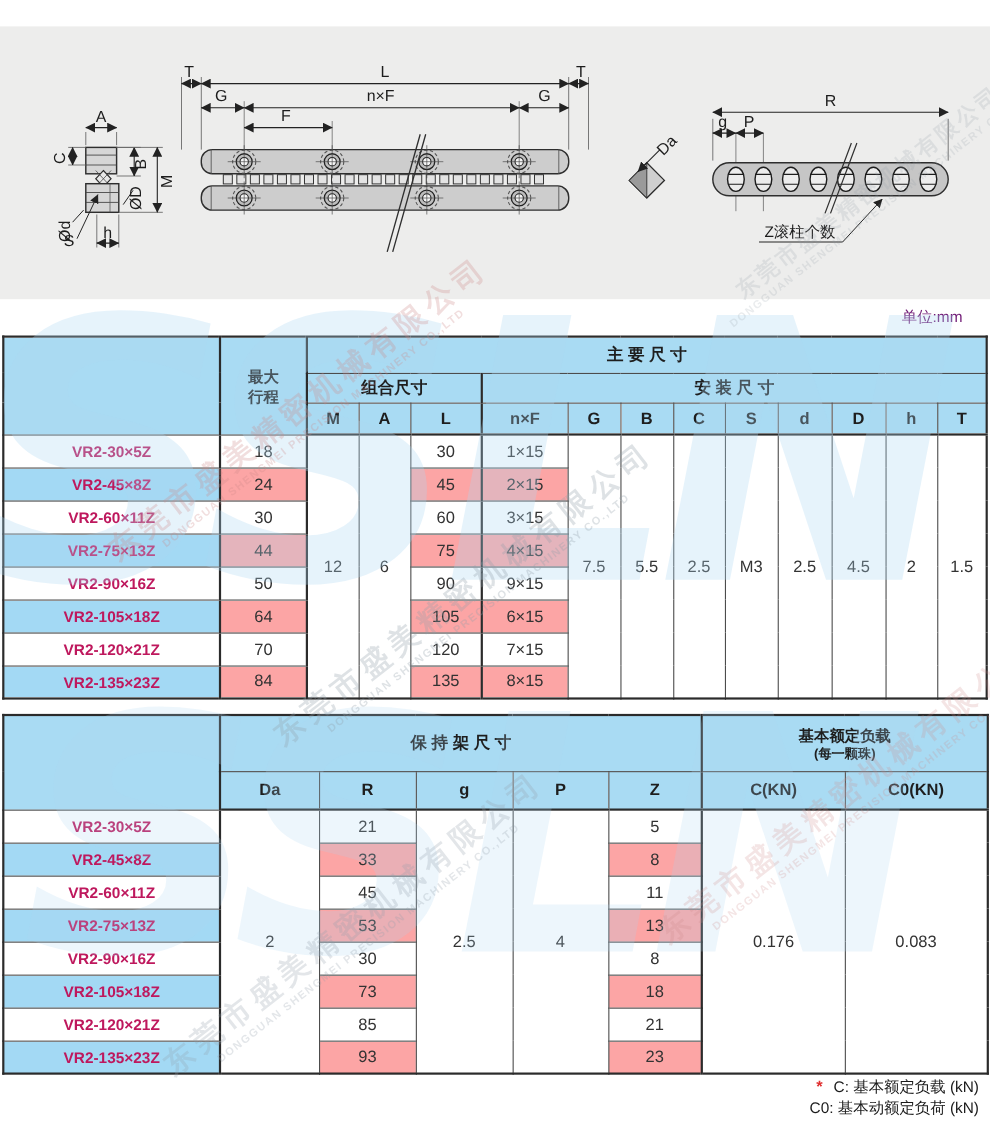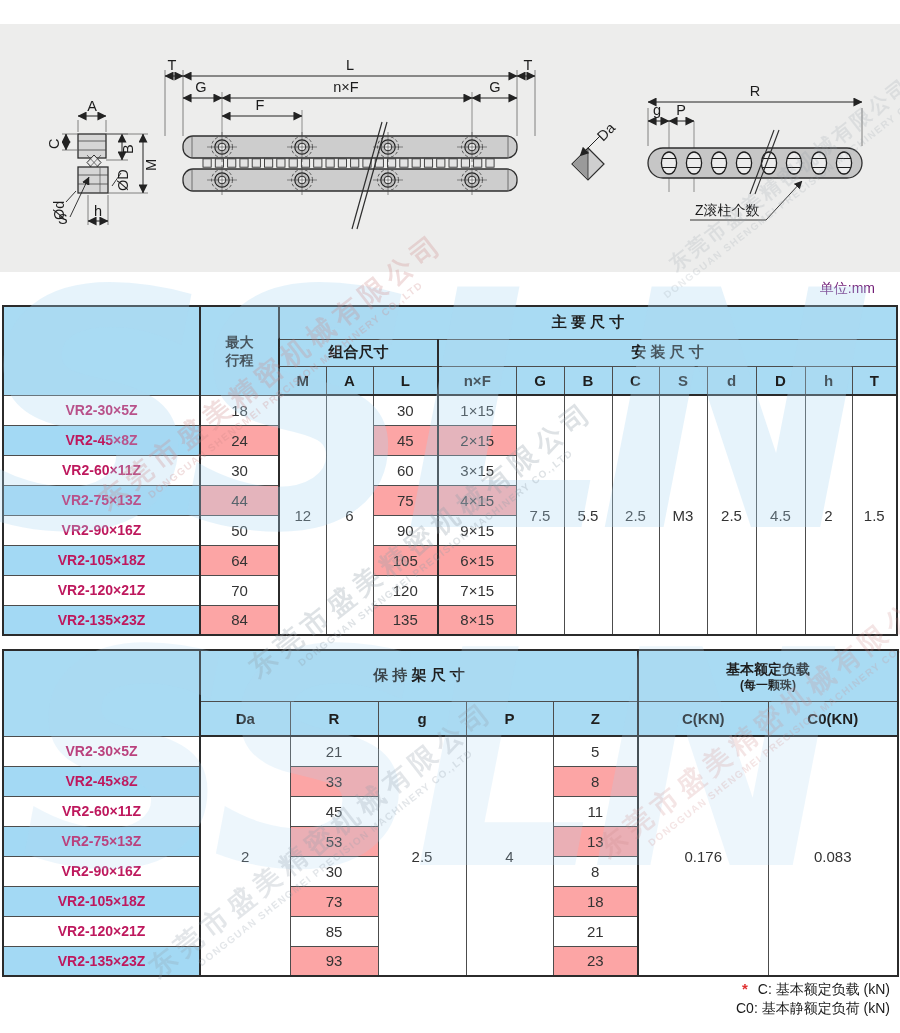--- a/index.html
+++ b/index.html
@@ -459,21 +459,21 @@
         <td class="shade">23</td>
       </tr>
     </tbody>
 </table>
 
 <div class="note">
   <div>
     <span class="star">*</span><span>C:  基本额定负载 (kN)</span>
   </div>
   <div>
-    <span>C0:  基本静额定负荷 (kN)</span>
+    <span>C0:  基本动额定负荷 (kN)</span>
   </div>
 </div>
 
 <div class="wm wm-logo" style="top:248px;left:-28px;font-size:330px;letter-spacing:-16px;color:rgba(172,214,241,0.30)">SSLN</div>
 <div class="wm wm-logo" style="top:612px;left:20px;font-size:300px;letter-spacing:-14px;color:rgba(172,214,241,0.22)">SSLN</div>
 
 <div class="wm wm-co" style="top:352px;left:60px;color:rgba(205,135,135,0.28)">
   <div class="cn">东莞市盛美精密机械有限公司</div>
   <div class="en">DONGGUAN SHENGMEI PRECISION MACHINERY CO.,LTD</div>
 </div>

